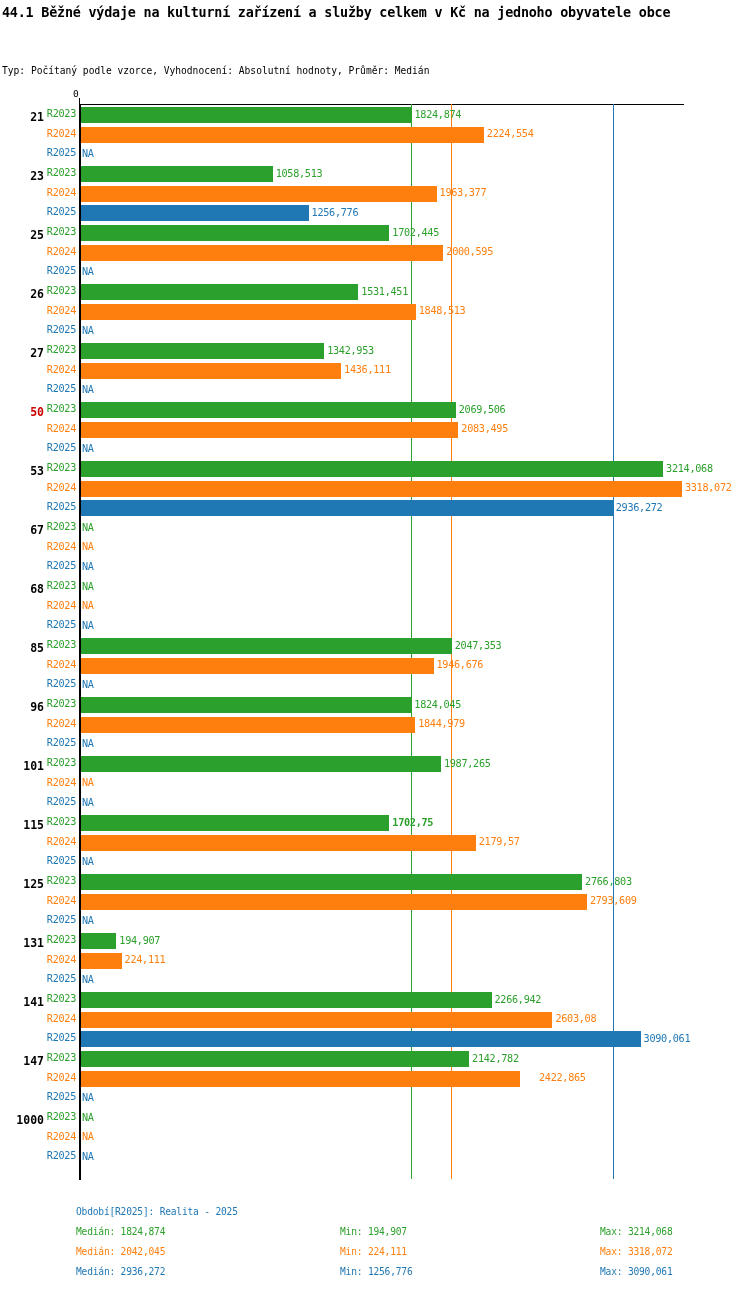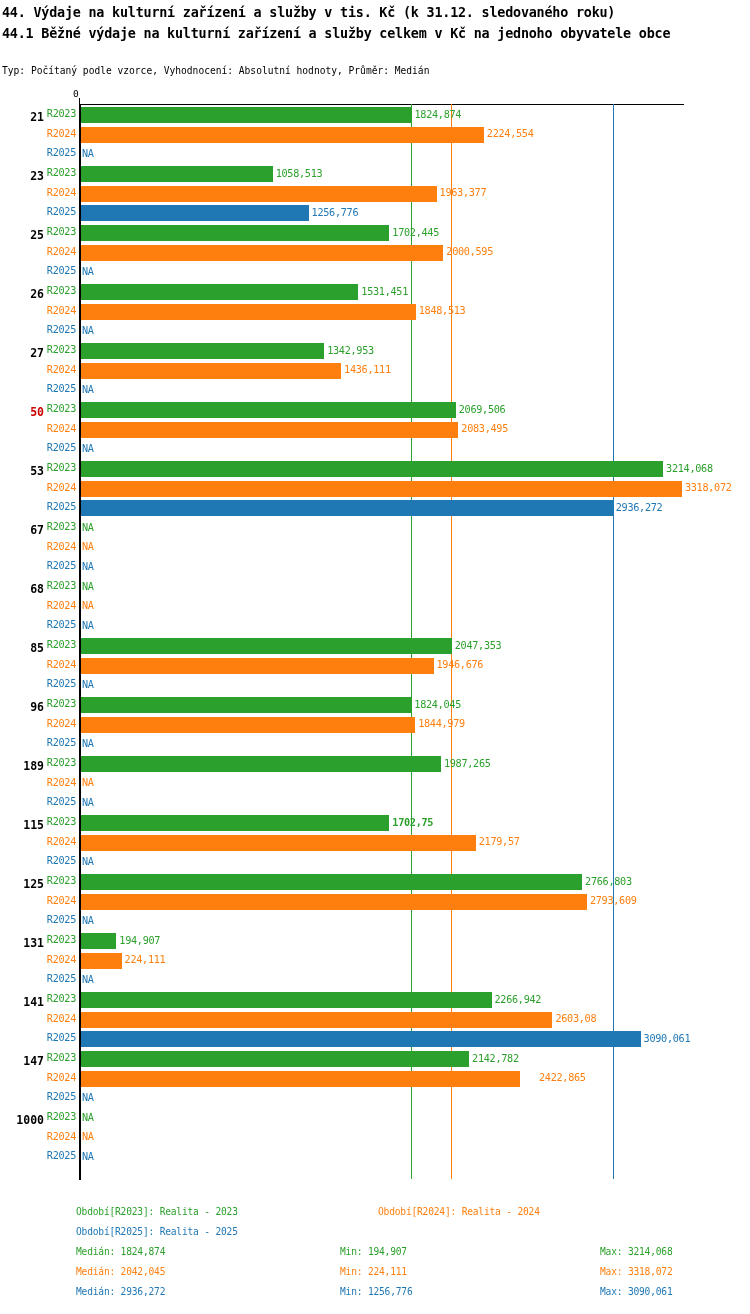--- a/index.html
+++ b/index.html
@@ -166,21 +166,20 @@
   .c2 { left: 378px; }
   .c3 { left: 76px; }
   .s1 { left: 76px; }
   .s2 { left: 340px; }
   .s3 { left: 552px; padding-left: 48px; }
 </style>
 </head>
 <body>
 
 <div class="titles">
-  <div class="title-line">44. Výdaje na kulturní zařízení a služby v tis. Kč (k 31.12. sledovaného roku)</div>
   <div class="title-line">44.1 Běžné výdaje na kulturní zařízení a služby celkem v Kč na jednoho obyvatele obce</div>
 </div>
 <div class="subtitle">Typ: Počítaný podle vzorce, Vyhodnocení: Absolutní hodnoty, Průměr: Medián</div>
 
 <div class="plot" id="plot">
   <div class="axis-zero-label">0</div>
   <div class="axis-tick"></div>
   <div class="axis-vline"></div>
   <div class="axis-topline"></div>
   <div id="median-lines">
@@ -368,21 +367,21 @@
           <div class="series-label" style="color: rgb(255, 127, 14);">R2024</div>
           <div class="bar" style="width: 334.126px; background: rgb(255, 127, 14);"></div>
           <div class="bar-value" style="color: rgb(255, 127, 14); left: 418.126px;">1844,979</div>
         </div>
         <div class="bar-row" style="top: 39.2px;">
           <div class="series-label" style="color: rgb(31, 119, 180);">R2025</div>
           <div class="na-value" style="color: rgb(31, 119, 180);">NA</div>
         </div>
       </div>
       <div class="group" style="top: 666px;">
-        <div class="group-label">189</div>
+        <div class="group-label">101</div>
         <div class="bar-row" style="top: 0px;">
           <div class="series-label" style="color: rgb(44, 160, 44);">R2023</div>
           <div class="bar" style="width: 359.894px; background: rgb(44, 160, 44);"></div>
           <div class="bar-value" style="color: rgb(44, 160, 44); left: 443.894px;">1987,265</div>
         </div>
         <div class="bar-row" style="top: 19.6px;">
           <div class="series-label" style="color: rgb(255, 127, 14);">R2024</div>
           <div class="na-value" style="color: rgb(255, 127, 14);">NA</div>
         </div>
         <div class="bar-row" style="top: 39.2px;">
@@ -488,24 +487,20 @@
         </div>
         <div class="bar-row" style="top: 39.2px;">
           <div class="series-label" style="color: rgb(31, 119, 180);">R2025</div>
           <div class="na-value" style="color: rgb(31, 119, 180);">NA</div>
         </div>
       </div>
     </div>
 </div>
 
 <div class="legend">
-  <div class="legend-row">
-    <span class="legend-cell c1" id="lg-s1" style="color: rgb(44, 160, 44);">Období[R2023]: Realita - 2023</span>
-    <span class="legend-cell c2" id="lg-s2" style="color: rgb(255, 127, 14);">Období[R2024]: Realita - 2024</span>
-  </div>
   <div class="legend-row">
     <span class="legend-cell c3" id="lg-s3" style="color: rgb(31, 119, 180);">Období[R2025]: Realita - 2025</span>
   </div>
   <div class="legend-row">
     <span class="legend-cell s1" id="st-med-1" style="color: rgb(44, 160, 44);">Medián: 1824,874</span>
     <span class="legend-cell s2" id="st-min-1" style="color: rgb(44, 160, 44);">Min: 194,907</span>
     <span class="legend-cell s3" id="st-max-1" style="color: rgb(44, 160, 44);">Max: 3214,068</span>
   </div>
   <div class="legend-row">
     <span class="legend-cell s1" id="st-med-2" style="color: rgb(255, 127, 14);">Medián: 2042,045</span>

